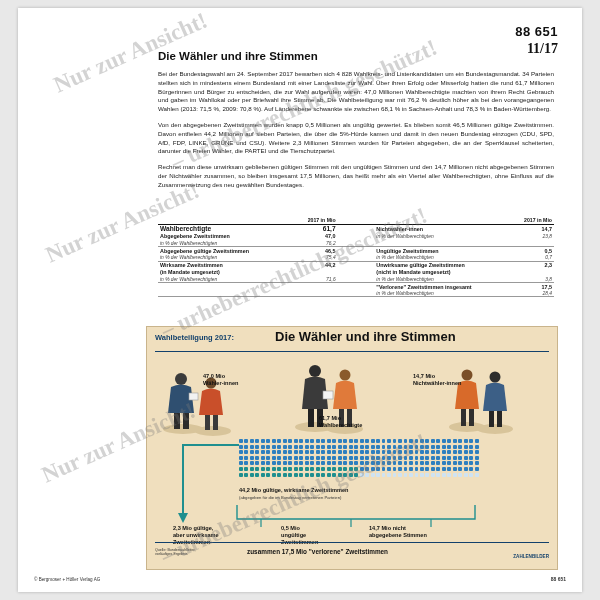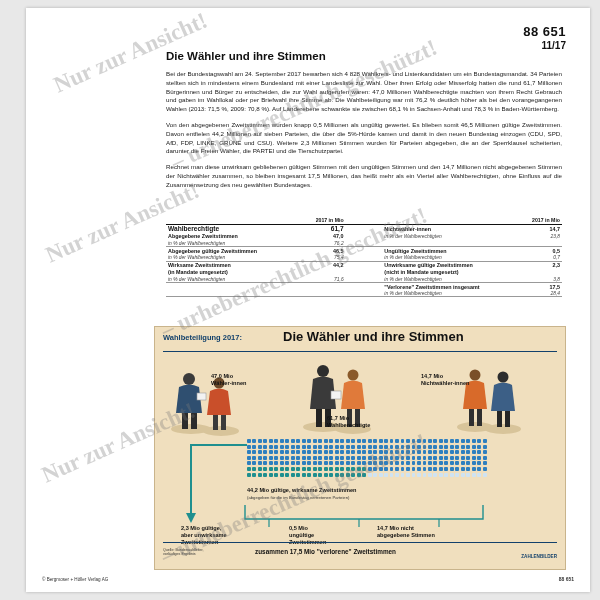--- a/index.html
+++ b/index.html
@@ -8,21 +8,21 @@
     background: #e8e8e8;
   }
   body {
     width: 600px;
     height: 600px;
     font-family: "Liberation Sans", sans-serif;
     overflow: hidden;
   }
   .page {
     position: absolute;
-    left: 26px;
+    left: 18px;
     top: 8px;
     width: 564px;
     height: 584px;
     background: #ffffff;
     box-shadow: 0 0 3px rgba(0,0,0,0.25);
     overflow: hidden;
   }
   .code-block {
     position: absolute;
     right: 24px;
@@ -30,23 +30,24 @@
     text-align: right;
     line-height: 1.25;
   }
   .code-main {
     font-size: 13px;
     font-weight: bold;
     color: #111;
     letter-spacing: 0.5px;
   }
   .code-sub {
-    font-size: 10px;
+    font-size: 14px;
     font-weight: bold;
     color: #111;
+    font-family: Liberation Serif, serif;
   }
   .doc-title {
     position: absolute;
     left: 140px;
     top: 42px;
     font-size: 11.5px;
     font-weight: bold;
     color: #111;
   }
   .body-text {

